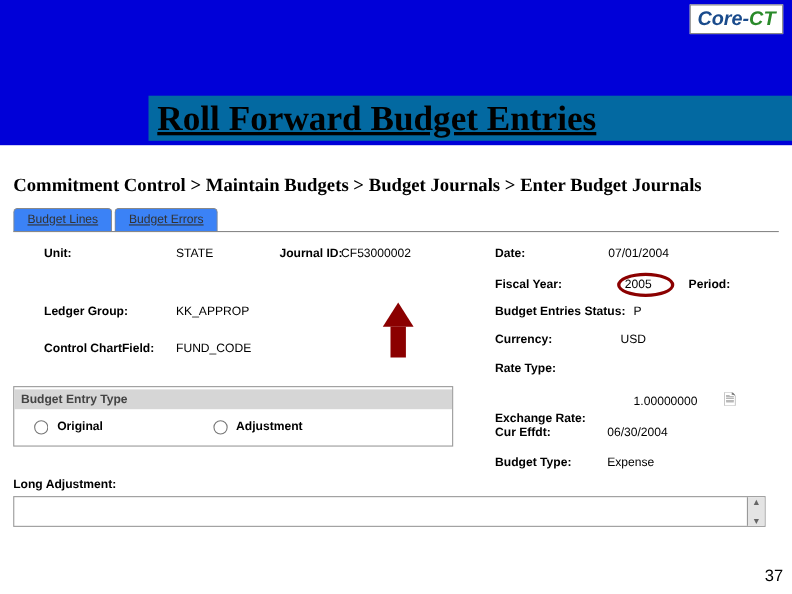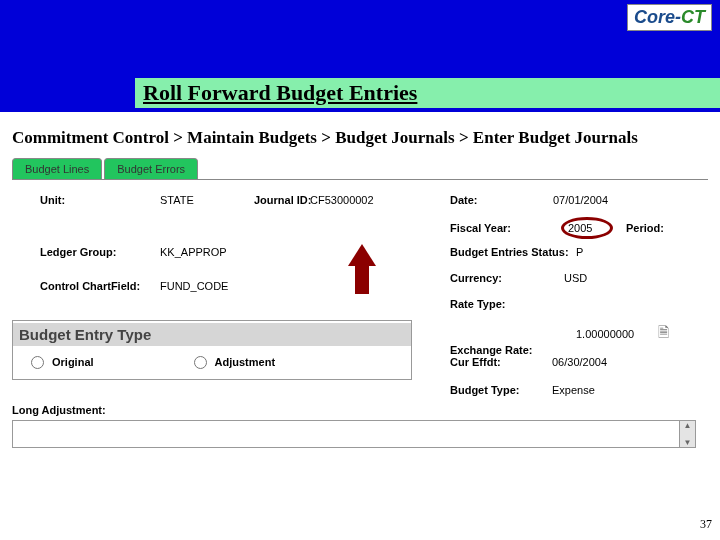--- a/index.html
+++ b/index.html
@@ -1,44 +1,44 @@
 <!DOCTYPE html>
 <html><head>
 <meta charset="utf-8">
 <style>
   * { box-sizing: border-box; margin: 0; padding: 0; }
   body { font-family: Arial, sans-serif; width: 720px; height: 540px; background: #fff; overflow: hidden; position: relative; }
-  .header-bar { background: #0000d8; height: 112px; position: relative; }
+  .header-bar { background: #0000d8; height: 132px; position: relative; }
   .logo-box { position: absolute; top: 4px; right: 8px; background: #fff; border: 1px solid #888; padding: 2px 6px; font-size: 18px; font-style: italic; font-weight: bold; }
   .logo-core { color: #1a4b8c; }
   .logo-ct { color: #2a8a2a; }
-  .slide-title { position: absolute; bottom: 4px; left: 135px; right: 0; background: #86efac; color: #000; font-family: "Times New Roman", serif; font-size: 22px; font-weight: bold; padding: 2px 8px; text-decoration: underline; }
-  .breadcrumb { font-family: "Times New Roman", serif; font-size: 17px; font-weight: bold; padding: 16px 12px 10px; }
+  .slide-title { position: absolute; bottom: 4px; left: 135px; right: 0; background: #0369a1; color: #000; font-family: "Times New Roman", serif; font-size: 32px; font-weight: bold; padding: 2px 8px; text-decoration: underline; }
+  .breadcrumb { font-family: "Times New Roman", serif; font-size: 17px; font-weight: bold; padding: 27px 12px 10px; }
   .tabs { display: flex; border-bottom: 1px solid #888; margin: 0 12px; }
   .tab { padding: 4px 12px; font-size: 11px; border: 1px solid #888; border-bottom: none; margin-right: 2px; border-radius: 4px 4px 0 0; }
   .tab.active { background: #fff; font-weight: bold; position: relative; top: 1px; }
-  .tab.inactive { background: #22c55e; color: #333; cursor: pointer; }
+  .tab.inactive { background: #3b82f6; text-decoration: underline; color: #333; cursor: pointer; }
   .form-area { position: relative; padding: 10px 12px; font-size: 11px; }
   .lbl { font-weight: bold; position: absolute; padding-left: 16px; }
   .val { position: absolute; }
   .arrow { position: absolute; top: 64px; left: 348px; }
   .arrow-head { width: 0; height: 0; border-left: 14px solid transparent; border-right: 14px solid transparent; border-bottom: 22px solid #8b0000; }
   .arrow-stem { width: 14px; height: 28px; background: #8b0000; margin-left: 7px; }
   .circle { position: absolute; border: 3px solid #8b0000; border-radius: 50%; width: 52px; height: 22px; top: 37px; left: 561px; }
   .group-box { position: absolute; top: 140px; left: 12px; width: 400px; border: 1px solid #999; padding-top: 2px; }
-  .group-title { background: #d6d6d6; font-size: 15px; font-weight: bold; padding: 3px 6px; color: #444; }
+  .group-title { background: #d6d6d6; font-size: 11px; font-weight: bold; padding: 3px 6px; color: #444; }
   .group-body { display: flex; padding: 10px 18px; gap: 100px; }
   .radio-opt { display: flex; align-items: flex-start; gap: 8px; font-weight: bold; }
   .radio-opt input { accent-color: #555; }
   .long-desc-lbl { position: absolute; top: 224px; left: 12px; font-size: 11px; font-weight: bold; }
   .long-desc-box { position: absolute; top: 240px; left: 12px; width: 684px; height: 28px; border: 1px solid #999; display: flex; }
   .long-desc-text { flex: 1; }
   .long-desc-sb { width: 16px; background: #e4e4e4; border-left: 1px solid #999; display: flex; flex-direction: column; justify-content: space-between; align-items: center; font-size: 8px; color: #666; }
   .doc-icon { position: absolute; top: 142px; left: 658px; font-size: 14px; color: #777; cursor: pointer; }
-  .page-num { position: absolute; right: 8px; bottom: 8px; font-family: Liberation Serif, serif; font-size: 12px; }
+  .page-num { position: absolute; right: 8px; bottom: 8px; font-family: Liberation Sans, sans-serif; font-size: 15px; }
 </style>
 </head>
 <body>
 
 <div class="header-bar">
   <div class="logo-box">
     <span class="logo-core">Core-</span><span class="logo-ct">CT</span>
   </div>
   <div class="slide-title">Roll Forward Budget Entries</div>
 </div>

